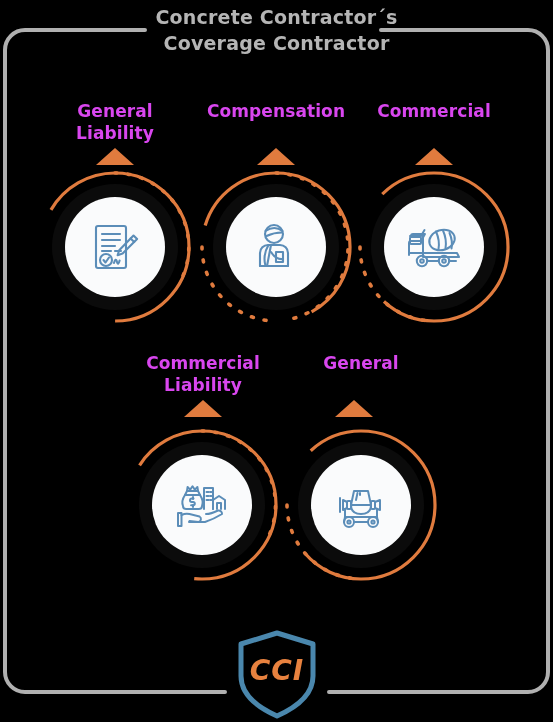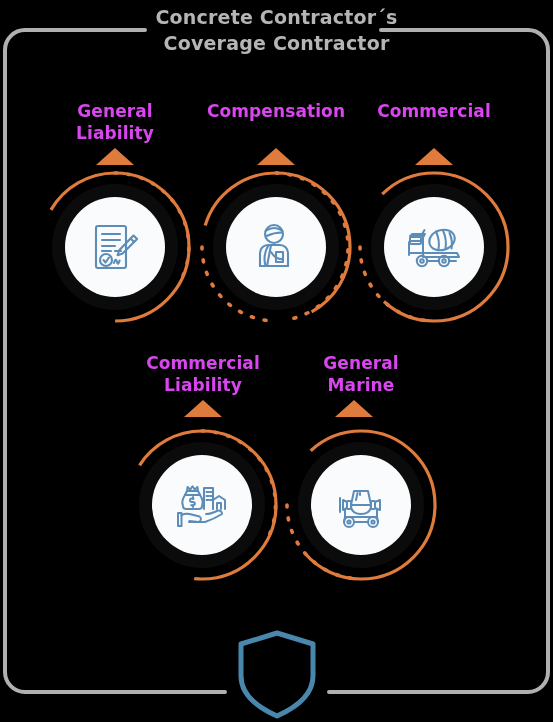--- a/index.html
+++ b/index.html
@@ -85,21 +85,20 @@
   </div>
   <div class="label" style="left:356px;top:100px;width:156px;">
     <span>Commercial</span>
   </div>
   <div class="label" style="left:122px;top:352px;width:162px;">
     <span>Commercial</span>
     <span>Liability</span>
   </div>
   <div class="label" style="left:287px;top:352px;width:148px;">
     <span>General</span>
-    <span>Marine</span>
   </div>
 
   <div class="tri" style="left:96px;top:148px;"></div>
   <div class="tri" style="left:257px;top:148px;"></div>
   <div class="tri" style="left:415px;top:148px;"></div>
   <div class="tri" style="left:184px;top:400px;"></div>
   <div class="tri" style="left:335px;top:400px;"></div>
 
   <div class="node" style="left:38px;top:170px;">
     <svg class="rings" viewBox="0 0 154 154">
@@ -241,15 +240,16 @@
         <circle cx="40" cy="43" r="1.6"></circle>
         <line x1="21" y1="43" x2="35" y2="43"></line>
       </svg>
     </div>
   </div>
 
   <div class="shield">
     <svg width="88" height="92" viewBox="0 0 88 92" fill="none">
       <path d="M44 5 L80 16 V48 Q80 72 44 88 Q8 72 8 48 V16 Z" fill="#000" stroke="#4A87AD" stroke-width="5" stroke-linejoin="round"></path>
     </svg>
+    <div class="cci">CCI</div>
   </div>
 
 </div>
 
 </body></html>

